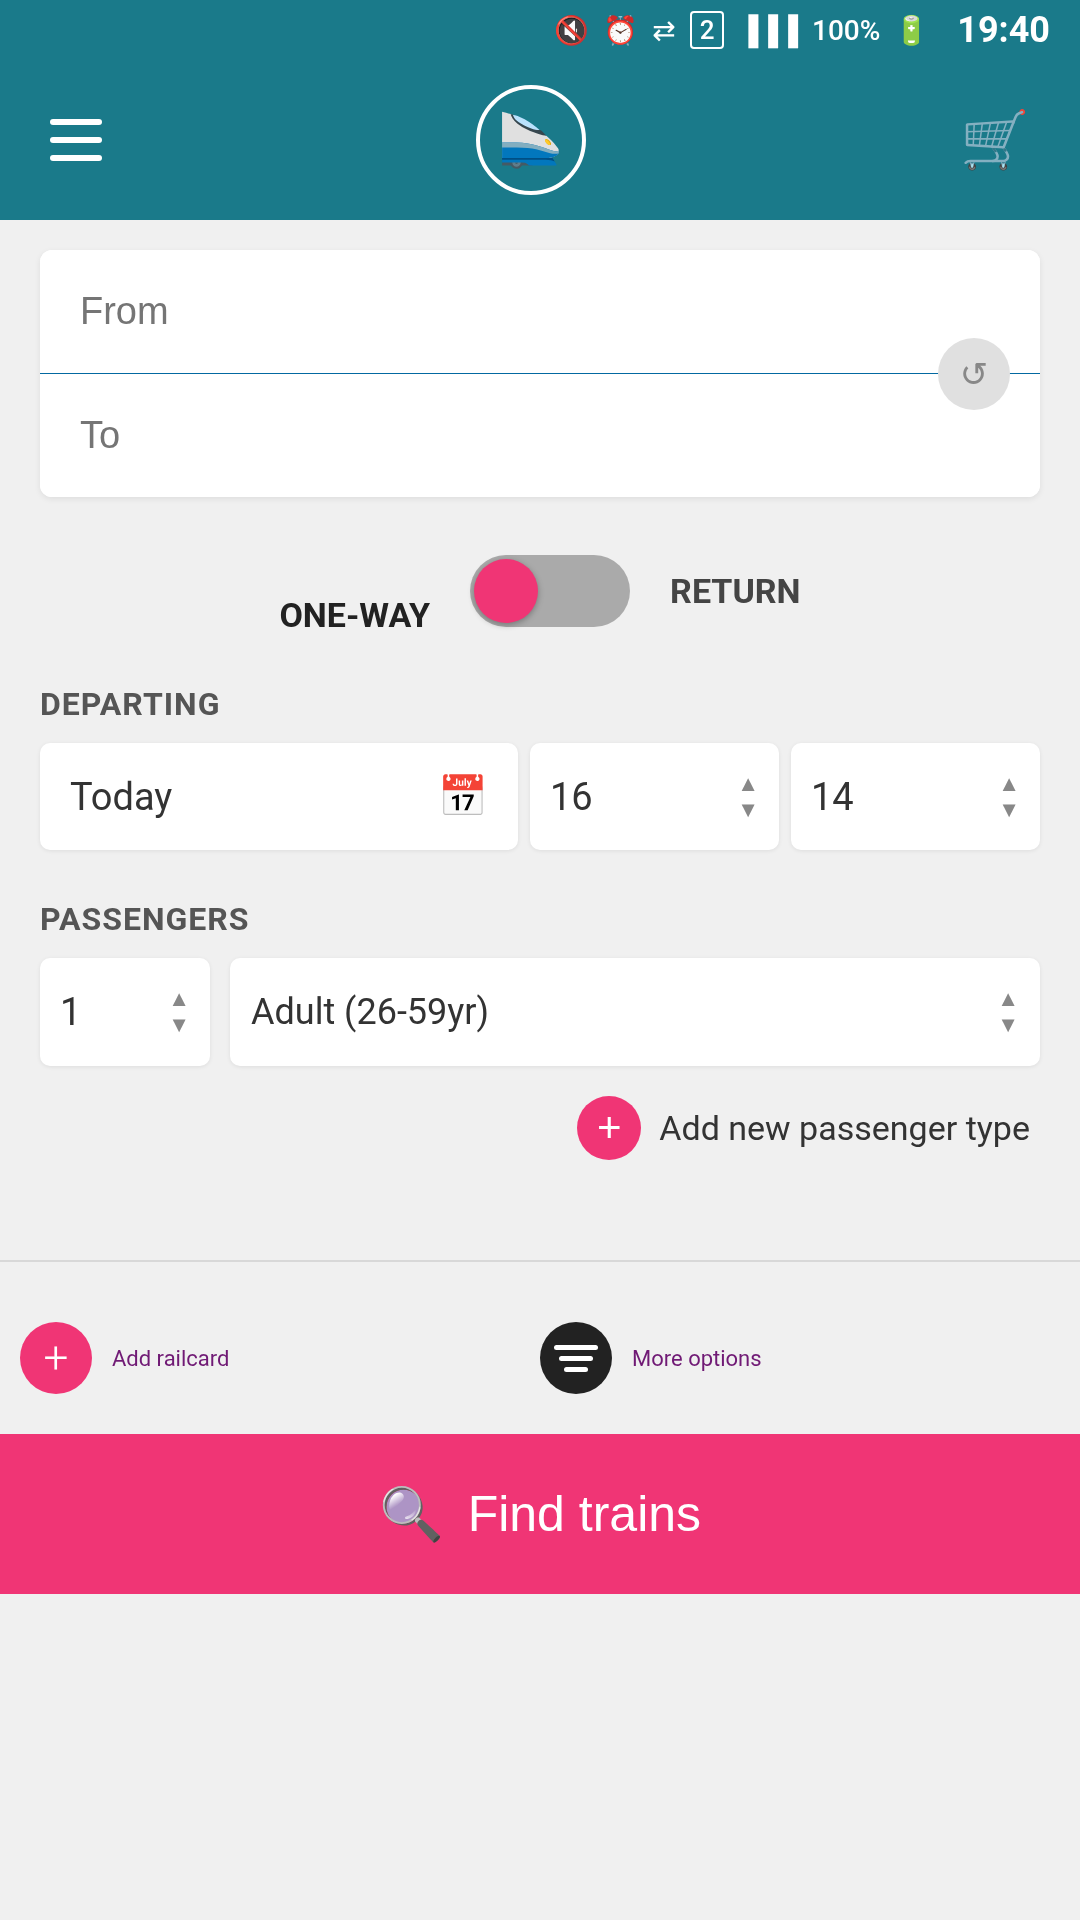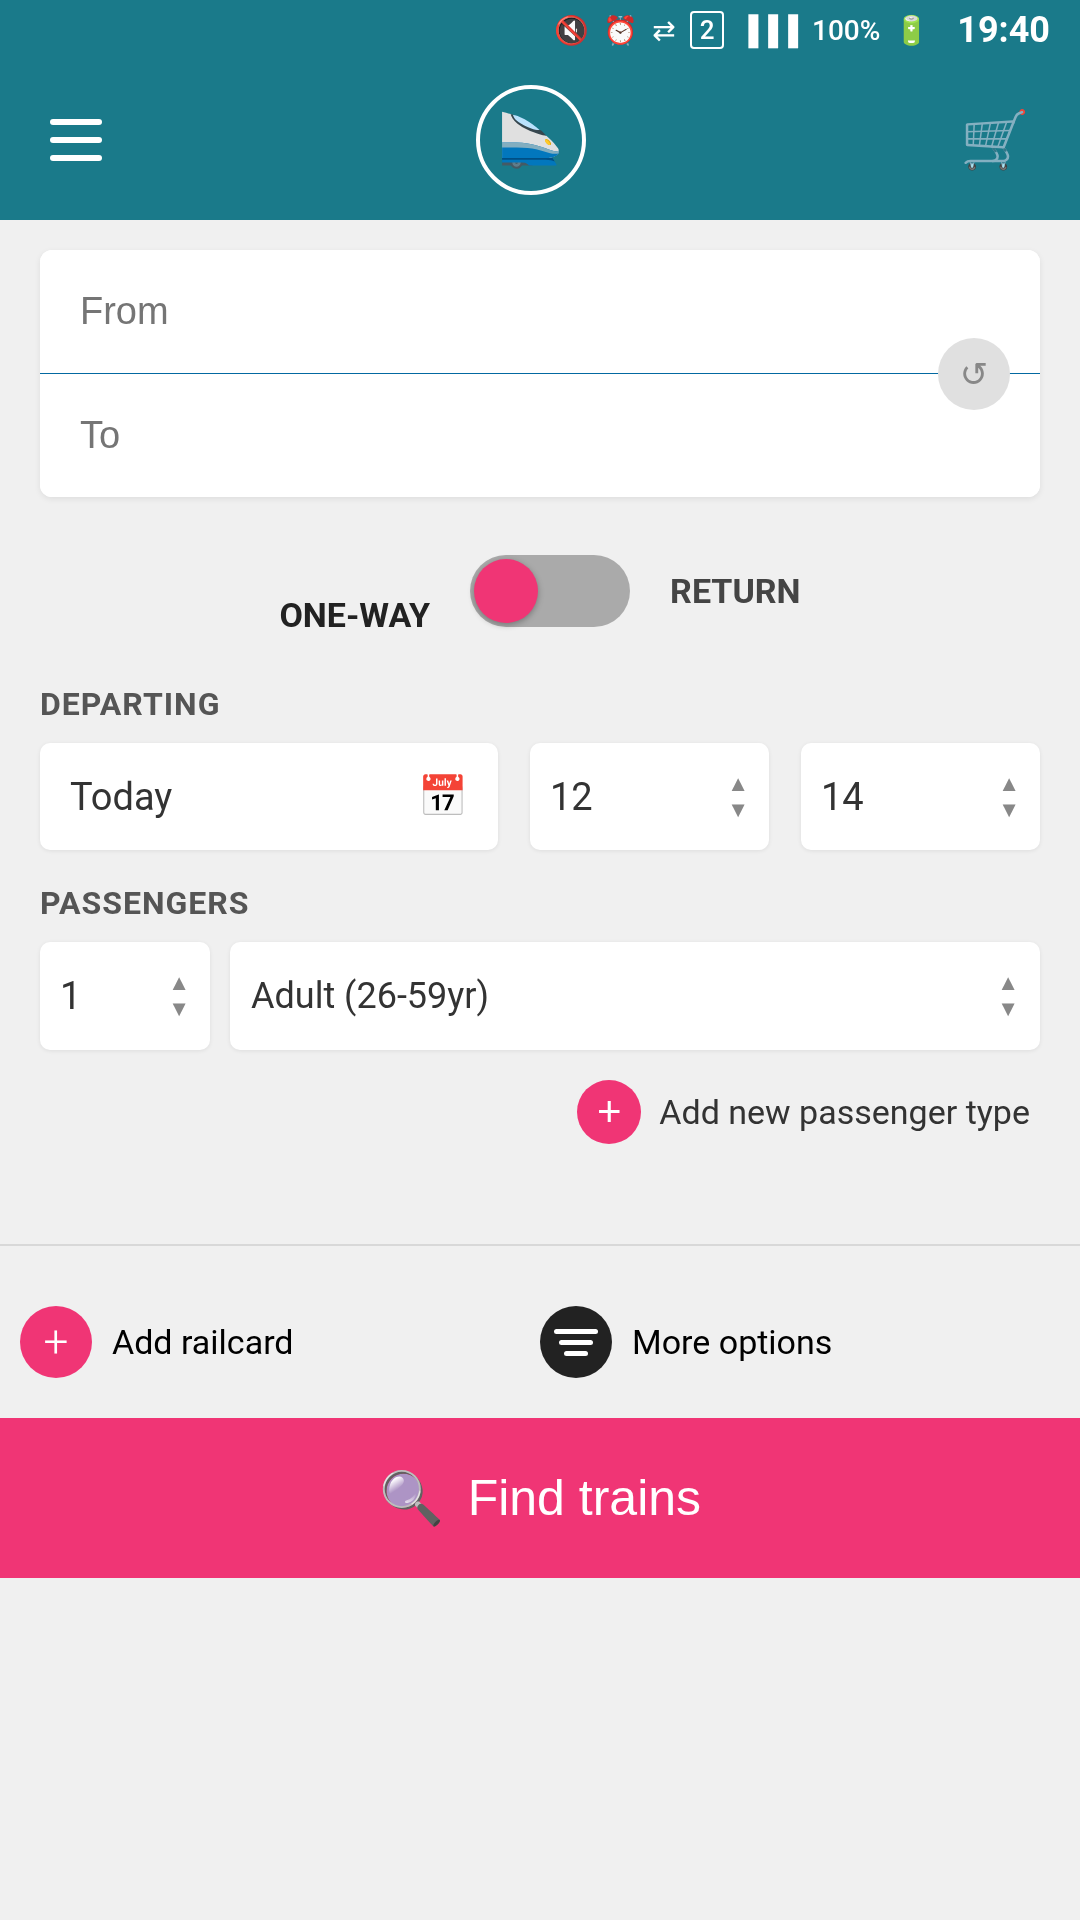--- a/index.html
+++ b/index.html
@@ -171,25 +171,25 @@
     .section-label {
       font-size: 32px;
       font-weight: bold;
       color: #555;
       margin-bottom: 20px;
       letter-spacing: 1px;
     }
 
     
     .departing-section {
-      margin-bottom: 34px;
+      margin-bottom: 50px;
     }
     .departing-row {
       display: flex;
-      gap: 32px;
+      gap: 12px;
     }
     .date-field {
       flex: 2;
       background: white;
       border-radius: 10px;
       border: none;
       padding: 30px 30px;
       display: flex;
       align-items: center;
       justify-content: space-between;
@@ -331,22 +331,22 @@
       background: #f03575;
       border-radius: 50%;
       display: flex;
       align-items: center;
       justify-content: center;
       color: white;
       font-size: 44px;
       font-weight: 300;
     }
     .option-label {
-      font-size: 34px;
-      color: #000000;
+      font-size: 22px;
+      color: #701a75;
     }
     .more-options-circle {
       width: 72px;
       height: 72px;
       background: #222;
       border-radius: 50%;
       display: flex;
       align-items: center;
       justify-content: center;
       flex-direction: column;
@@ -435,21 +435,21 @@
   </div>
 
   <div class="departing-section">
     <div class="section-label">DEPARTING</div>
     <div class="departing-row">
       <div class="date-field">
         <span class="date-field-text">Today</span>
         <span class="calendar-icon">📅</span>
       </div>
       <div class="time-field">
-        <span class="time-field-text">12</span>
+        <span class="time-field-text">16</span>
         <div class="stepper">
           <span>▲</span>
           <span>▼</span>
         </div>
       </div>
       <div class="time-field">
         <span class="time-field-text">14</span>
         <div class="stepper">
           <span>▲</span>
           <span>▼</span>

